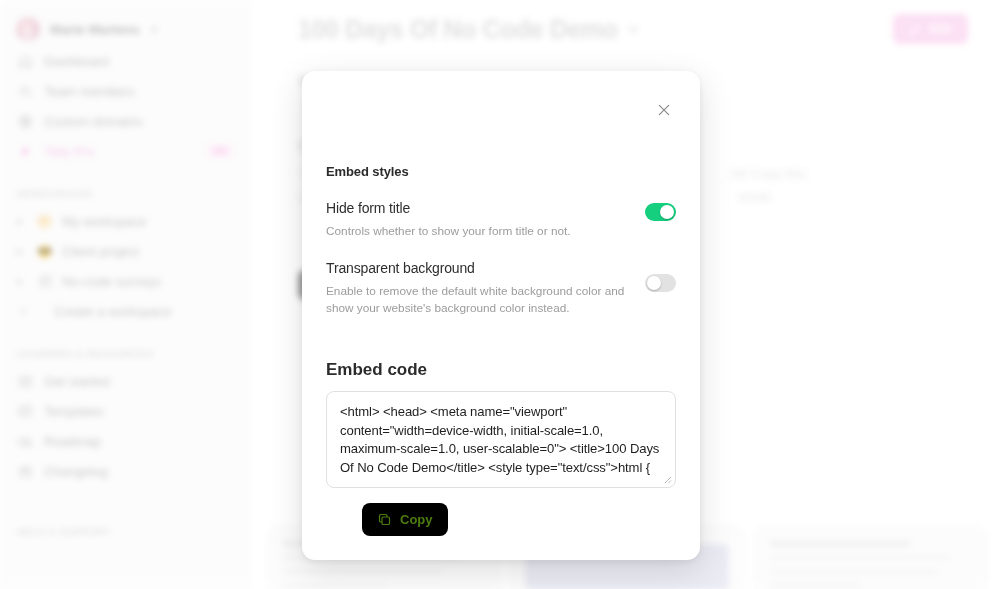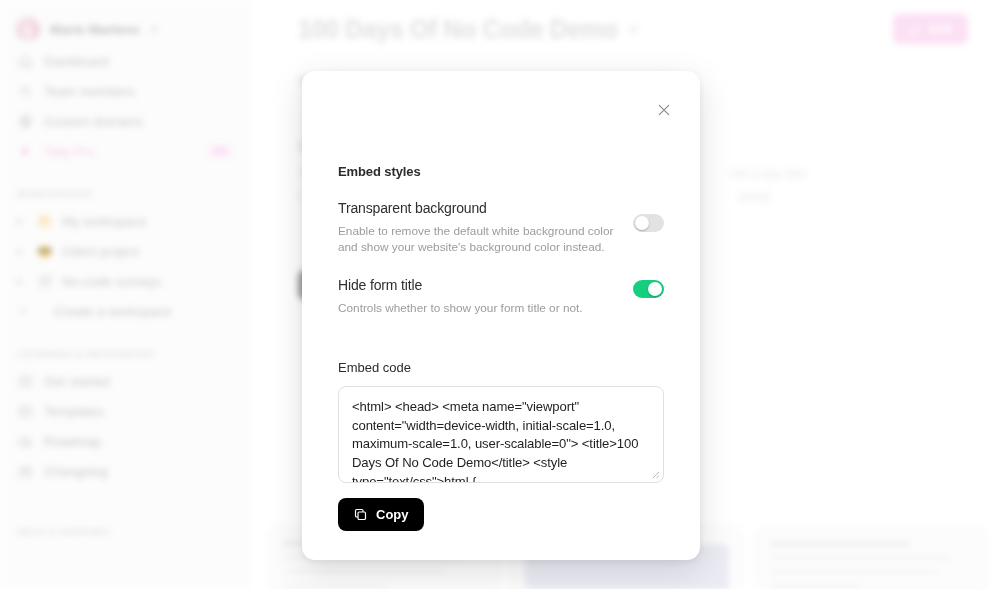--- a/index.html
+++ b/index.html
@@ -242,21 +242,21 @@
     margin-left: auto;
     width: 24px; height: 24px;
     display: flex;
     align-items: center;
     justify-content: center;
     color: #8e8e8e;
     margin-top: 2px;
   }
   .close-btn svg { width: 16px; height: 16px; }
 
-  .modal-body { padding: 0 36px; }
+  .modal-body { padding: 0 24px; }
 
   .group-title {
     font-size: 13px;
     font-weight: 700;
     color: #2b2b2b;
     margin-top: 42px;
     letter-spacing: -0.1px;
   }
 
   .setting {
@@ -294,22 +294,22 @@
     width: 14px; height: 14px;
     border-radius: 50%;
     background: #ffffff;
     box-shadow: 0 1px 2px rgba(0,0,0,0.25);
   }
   .toggle.on { background: #15cf7f; }
   .toggle.on .knob { left: 15px; }
   .toggle-wrap-2 { margin-top: 14px; }
 
   .embed-code-title {
-    font-size: 13px;
-    font-weight: 400;
+    font-size: 17px;
+    font-weight: 700;
     color: #2b2b2b;
     margin-top: 44px;
   }
 
   .code-box {
     margin-top: 11px;
     height: 97px;
     border: 1px solid #e0e0e0;
     border-radius: 8px;
     padding: 11px 13px 8px 13px;
@@ -327,25 +327,26 @@
     right: 3px; bottom: 3px;
     width: 10px; height: 10px;
   }
 
   .copy-btn {
     margin-top: 15px;
     display: inline-flex;
     align-items: center;
     gap: 8px;
     background: #000000;
-    color: #ffffff;
+    color: #4d7c0f;
     font-size: 13px;
     font-weight: 700;
     padding: 9px 15px;
     border-radius: 8px;
+    margin-left: 36px;
   }
   .copy-btn svg { width: 15px; height: 15px; }
 </style>
 </head>
 <body>
 
 <div id="app">
 
   <div id="backdrop">
 
@@ -522,34 +523,34 @@
             <path d="M5 5l14 14M19 5L5 19"></path>
           </svg>
       </div>
     </div>
 
     <div class="modal-body">
       <div class="group-title">Embed styles</div>
 
       <div class="setting">
         <div class="setting-text">
+          <div class="setting-label">Hide form title</div>
+          <div class="setting-desc">Controls whether to show your form title or not.</div>
+        </div>
+        <div class="toggle on">
+            <span class="knob"></span>
+          </div>
+      </div>
+
+      <div class="setting">
+        <div class="setting-text">
           <div class="setting-label">Transparent background</div>
           <div class="setting-desc">Enable to remove the default white background color and show your website's background color instead.</div>
         </div>
         <div class="toggle toggle-wrap-2">
-            <span class="knob"></span>
-          </div>
-      </div>
-
-      <div class="setting">
-        <div class="setting-text">
-          <div class="setting-label">Hide form title</div>
-          <div class="setting-desc">Controls whether to show your form title or not.</div>
-        </div>
-        <div class="toggle on">
             <span class="knob"></span>
           </div>
       </div>
 
       <div class="embed-code-title">Embed code</div>
 
       <div class="code-box">
         <span>&lt;html&gt; &lt;head&gt; &lt;meta name="viewport" content="width=device-width, initial-scale=1.0, maximum-scale=1.0, user-scalable=0"&gt; &lt;title&gt;100 Days Of No Code Demo&lt;/title&gt; &lt;style type="text/css"&gt;html {</span>
         <svg class="resize-handle" viewBox="0 0 10 10" stroke="#b9b9b9" stroke-width="1">
           <path d="M9 3L3 9M9 6.5L6.5 9"></path>

